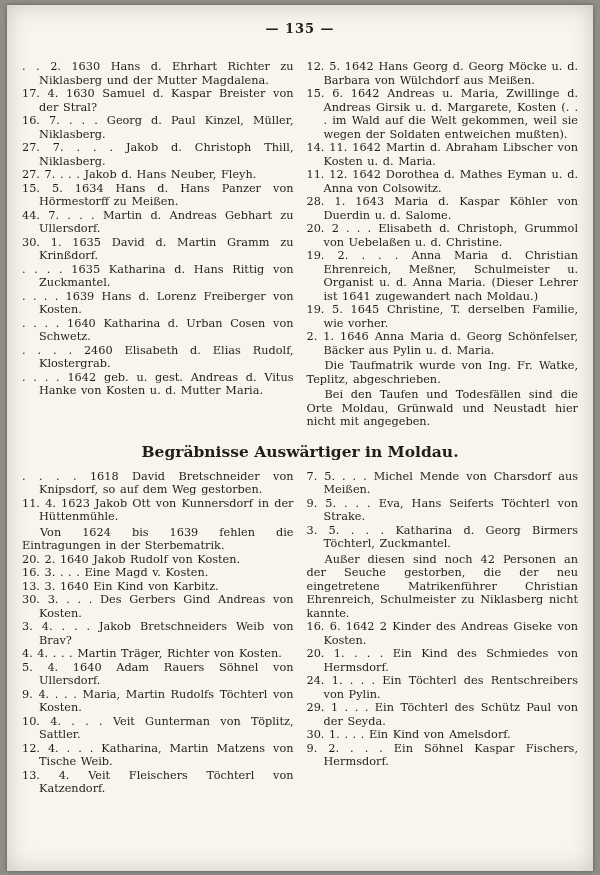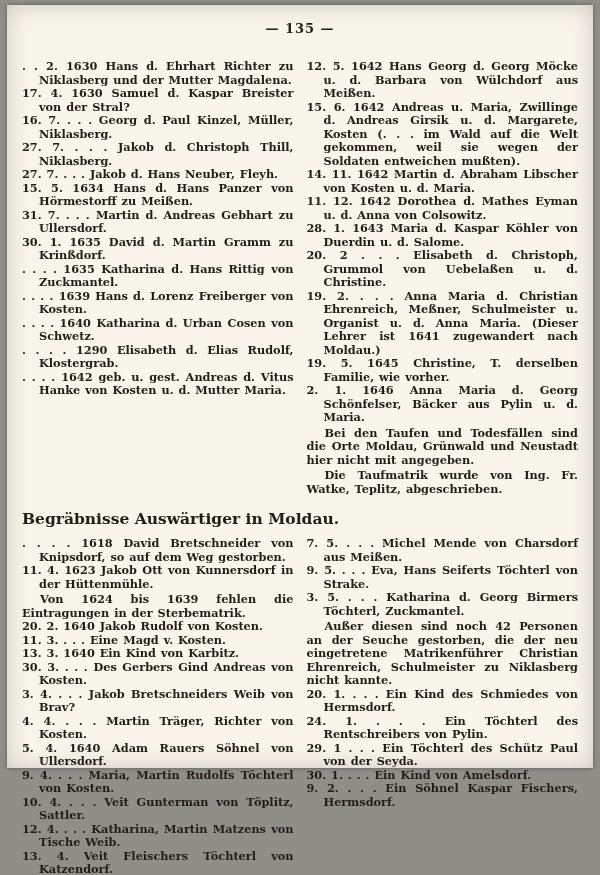--- a/index.html
+++ b/index.html
@@ -4,21 +4,21 @@
 <style>
   html, body { margin: 0; padding: 0; }
   body {
     width: 600px; height: 875px;
     background: #908e89;
     font-family: "DejaVu Serif", serif;
     overflow: hidden;
   }
   .paper {
     position: absolute;
-    left: 7px; top: 5px; width: 586px; height: 763px;
+    left: 7px; top: 5px; width: 586px; height: 866px;
     box-sizing: border-box;
     background: #f8f5ec;
     box-shadow: inset 0 0 22px rgba(70,65,55,.25), 0 0 4px rgba(0,0,0,.4);
     padding: 16px 15px 8px 15px;
     color: #221e17;
   }
   .pageno {
     text-align: center;
     font-weight: bold;
     font-size: 13px;
@@ -28,34 +28,34 @@
   .columns {
     display: flex;
     gap: 13px;
     align-items: flex-start;
   }
   .col { flex: 1 1 0; min-width: 0; }
   .entry, .note {
     margin: 0;
     font-size: 11.3px;
     line-height: 13.5px;
-    font-weight: bold;
+    font-weight: normal;
     text-align: justify;
     word-spacing: 1px;
   }
   .entry {
     padding-left: 17px;
     text-indent: -17px;
   }
   .note {
     text-indent: 18px;
     margin-top: 2px;
   }
   .section-heading {
-    text-align: left;
+    text-align: center;
     font-weight: bold;
     font-size: 15.5px;
     margin: 13px 0 9px 0;
   }
 </style>
 </head>
 <body>
 
 <div class="paper">
 
@@ -64,61 +64,61 @@
   <div class="columns">
     <div class="col">
       <div>
 
       <p class="entry">. . 2. 1630 Hans d. Ehrhart Richter zu Niklasberg und der Mutter Magdalena.</p>
           <p class="entry">17. 4. 1630 Samuel d. Kaspar Breister von der Stral?</p>
           <p class="entry">16. 7. . . . Georg d. Paul Kinzel, Müller, Niklasberg.</p>
           <p class="entry">27. 7. . . . Jakob d. Christoph Thill, Niklasberg.</p>
           <p class="entry">27. 7. . . . Jakob d. Hans Neuber, Fleyh.</p>
           <p class="entry">15. 5. 1634 Hans d. Hans Panzer von Hörmestorff zu Meißen.</p>
-          <p class="entry">31. 7. . . . Martin d. Andreas Gebhart zu Ullersdorf.</p>
+          <p class="entry">44. 7. . . . Martin d. Andreas Gebhart zu Ullersdorf.</p>
           <p class="entry">30. 1. 1635 David d. Martin Gramm zu Krinßdorf.</p>
           <p class="entry">. . . . 1635 Katharina d. Hans Rittig von Zuckmantel.</p>
           <p class="entry">. . . . 1639 Hans d. Lorenz Freiberger von Kosten.</p>
           <p class="entry">. . . . 1640 Katharina d. Urban Cosen von Schwetz.</p>
-          <p class="entry">. . . . 1290 Elisabeth d. Elias Rudolf, Klostergrab.</p>
+          <p class="entry">. . . . 2460 Elisabeth d. Elias Rudolf, Klostergrab.</p>
           <p class="entry">. . . . 1642 geb. u. gest. Andreas d. Vitus Hanke von Kosten u. d. Mutter Maria.</p>
         </div>
     </div>
     <div class="col">
       <div>
 
       <p class="entry">12. 5. 1642 Hans Georg d. Georg Möcke u. d. Barbara von Wülchdorf aus Meißen.</p>
           <p class="entry">15. 6. 1642 Andreas u. Maria, Zwillinge d. Andreas Girsik u. d. Margarete, Kosten (. . . im Wald auf die Welt gekommen, weil sie wegen der Soldaten entweichen mußten).</p>
           <p class="entry">14. 11. 1642 Martin d. Abraham Libscher von Kosten u. d. Maria.</p>
           <p class="entry">11. 12. 1642 Dorothea d. Mathes Eyman u. d. Anna von Colsowitz.</p>
           <p class="entry">28. 1. 1643 Maria d. Kaspar Köhler von Duerdin u. d. Salome.</p>
           <p class="entry">20. 2 . . . Elisabeth d. Christoph, Grummol von Uebelaßen u. d. Christine.</p>
           <p class="entry">19. 2. . . . Anna Maria d. Christian Ehrenreich, Meßner, Schulmeister u. Organist u. d. Anna Maria. (Dieser Lehrer ist 1641 zugewandert nach Moldau.)</p>
           <p class="entry">19. 5. 1645 Christine, T. derselben Familie, wie vorher.</p>
           <p class="entry">2. 1. 1646 Anna Maria d. Georg Schönfelser, Bäcker aus Pylin u. d. Maria.</p>
         </div>
+      <p class="note">Die Taufmatrik wurde von Ing. Fr. Watke, Teplitz, abgeschrieben.</p>
       <p class="note">Bei den Taufen und Todesfällen sind die Orte Moldau, Grünwald und Neustadt hier nicht mit angegeben.</p>
-      <p class="note">Die Taufmatrik wurde von Ing. Fr. Watke, Teplitz, abgeschrieben.</p>
     </div>
   </div>
 
   <h2 class="section-heading">Begräbnisse Auswärtiger in Moldau.</h2>
 
   <div class="columns">
     <div class="col">
       <div>
 
       <p class="entry">. . . . 1618 David Bretschneider von Knipsdorf, so auf dem Weg gestorben.</p>
           <p class="entry">11. 4. 1623 Jakob Ott von Kunnersdorf in der Hüttenmühle.</p>
         </div>
       <p class="note">Von 1624 bis 1639 fehlen die Eintragungen in der Sterbematrik.</p>
       <div>
 
       <p class="entry">20. 2. 1640 Jakob Rudolf von Kosten.</p>
-          <p class="entry">11. 3. . . . Eine Magd v. Kosten.</p>
+          <p class="entry">16. 3. . . . Eine Magd v. Kosten.</p>
           <p class="entry">13. 3. 1640 Ein Kind von Karbitz.</p>
           <p class="entry">30. 3. . . . Des Gerbers Gind Andreas von Kosten.</p>
           <p class="entry">3. 4. . . . Jakob Bretschneiders Weib von Brav?</p>
           <p class="entry">4. 4. . . . Martin Träger, Richter von Kosten.</p>
           <p class="entry">5. 4. 1640 Adam Rauers Söhnel von Ullersdorf.</p>
           <p class="entry">9. 4. . . . Maria, Martin Rudolfs Töchterl von Kosten.</p>
           <p class="entry">10. 4. . . . Veit Gunterman von Töplitz, Sattler.</p>
           <p class="entry">12. 4. . . . Katharina, Martin Matzens von Tische Weib.</p>
           <p class="entry">13. 4. Veit Fleischers Töchterl von Katzendorf.</p>
         </div>
@@ -126,20 +126,21 @@
     <div class="col">
       <div>
 
       <p class="entry">7. 5. . . . Michel Mende von Charsdorf aus Meißen.</p>
           <p class="entry">9. 5. . . . Eva, Hans Seiferts Töchterl von Strake.</p>
           <p class="entry">3. 5. . . . Katharina d. Georg Birmers Töchterl, Zuckmantel.</p>
         </div>
       <p class="note">Außer diesen sind noch 42 Personen an der Seuche gestorben, die der neu eingetretene Matrikenführer Christian Ehrenreich, Schulmeister zu Niklasberg nicht kannte.</p>
       <div>
 
+      <p class="entry">16. 6. 1642 2 Kinder des Andreas Giseke von Kosten.</p>
           <p class="entry">20. 1. . . . Ein Kind des Schmiedes von Hermsdorf.</p>
           <p class="entry">24. 1. . . . Ein Töchterl des Rentschreibers von Pylin.</p>
           <p class="entry">29. 1 . . . Ein Töchterl des Schütz Paul von der Seyda.</p>
           <p class="entry">30. 1. . . . Ein Kind von Amelsdorf.</p>
           <p class="entry">9. 2. . . . Ein Söhnel Kaspar Fischers, Hermsdorf.</p>
         </div>
     </div>
   </div>
 
 </div>

